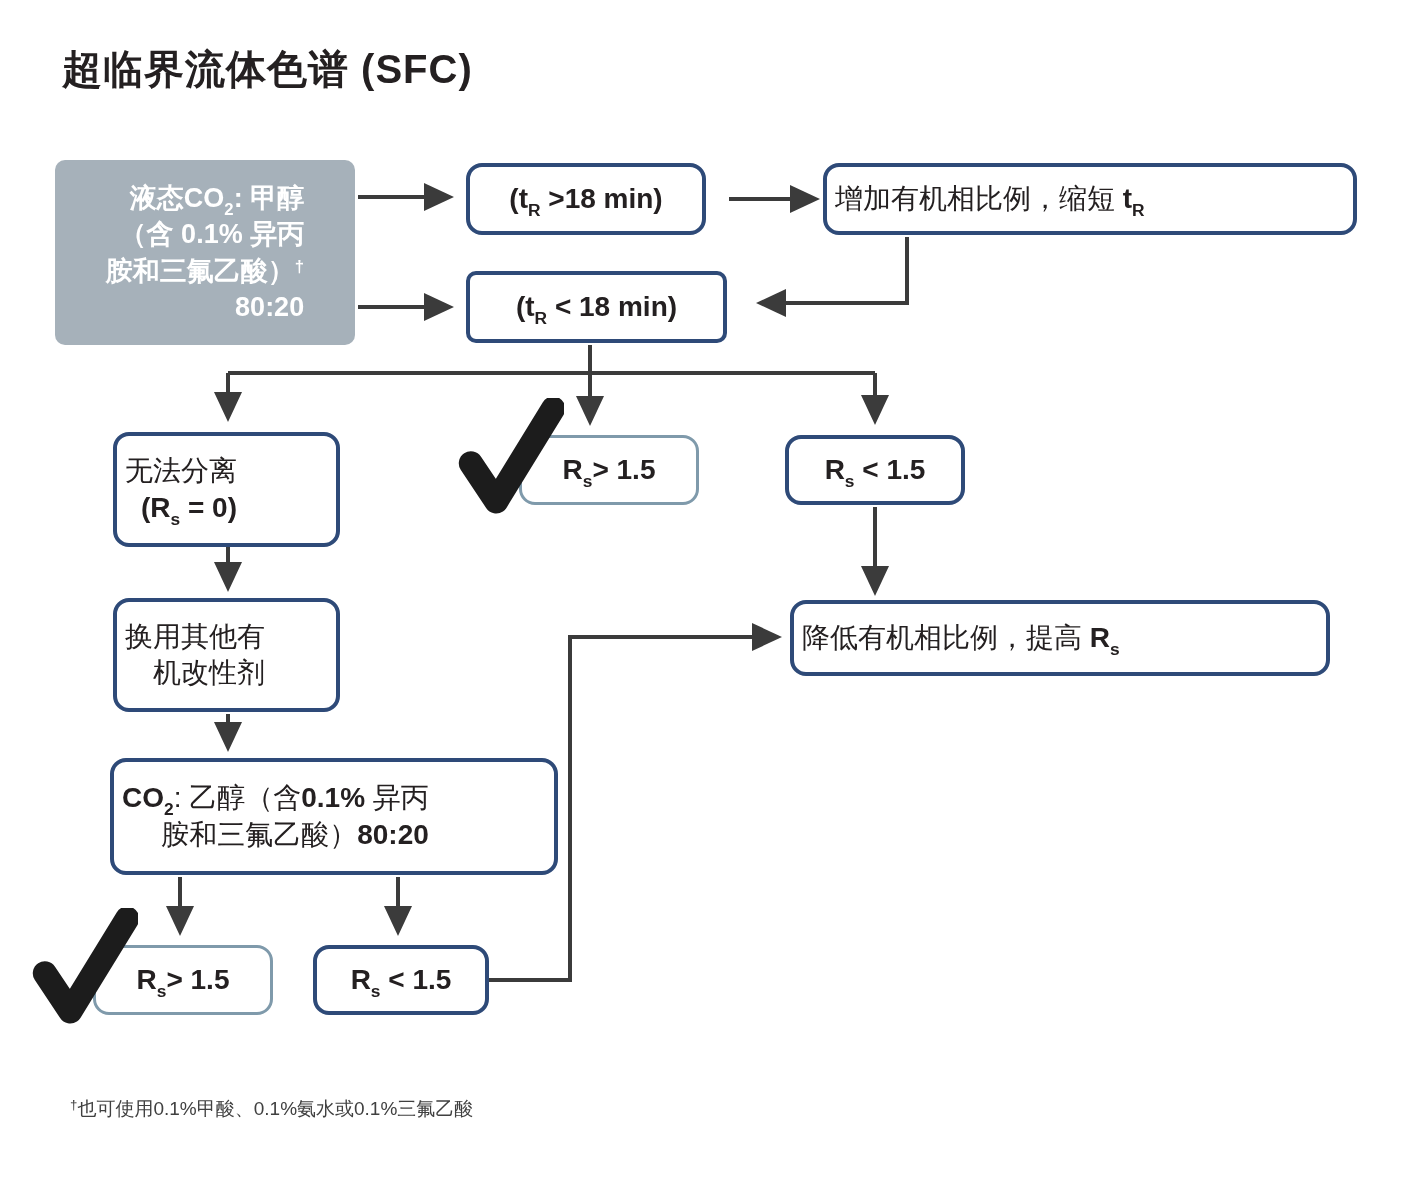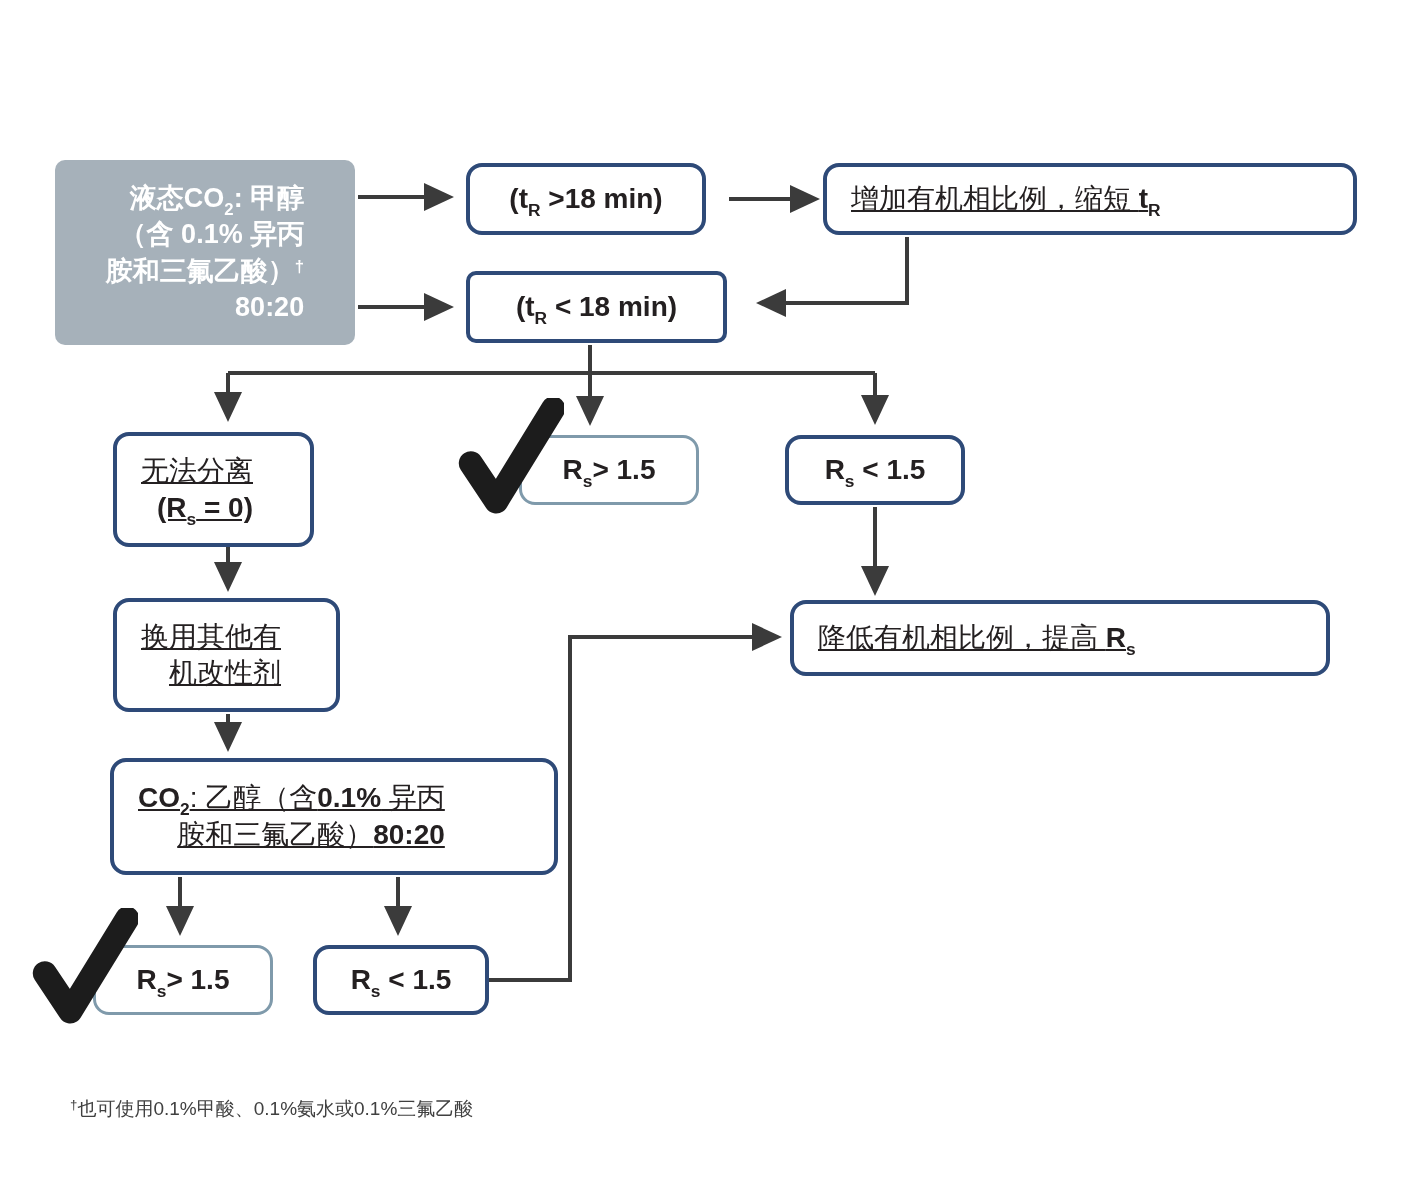--- a/index.html
+++ b/index.html
@@ -16,34 +16,35 @@
     border:4px solid #2e4a78;border-radius:16px;
     display:flex;align-items:center;justify-content:center;
     font-size:28px;line-height:1.3;color:#242021;
   }
   .box.steel{border-color:#7f9aab;border-width:3px;}
   .box.graybox{
     background:#a6b1ba;border:none;border-radius:10px;color:#ffffff;
     font-weight:bold;text-align:center;font-size:27px;line-height:1.35;
   }
   .box .inner{display:block;text-align:right;}
-  .left-align{justify-content:flex-start;padding-left:24px;padding-right:14px;text-align:left;text-decoration:underline;}
+  .left-align{justify-content:flex-start;padding-left:8px;padding-right:14px;text-align:left;}
   .bold{font-weight:bold;}
   sub.s{font-size:0.62em;font-weight:bold;vertical-align:-0.45em;line-height:0;}
   sup.d{font-size:0.62em;vertical-align:0.5em;line-height:0;}
   .check{position:absolute;z-index:5;}
   .arrows{position:absolute;left:0;top:0;width:1405px;height:1184px;pointer-events:none;}
   .footnote{position:absolute;left:70px;top:1096px;font-size:19px;color:#404040;}
   .footnote sup{font-size:0.7em;vertical-align:0.45em;}
 </style>
 </head>
 <body>
 
 <div class="canvas">
 
+  <div class="title">超临界流体色谱 (SFC)</div>
 
   <svg class="arrows" width="1405" height="1184" viewBox="0 0 1405 1184">
     <defs>
       <marker id="ah" markerWidth="9" markerHeight="8" refX="6" refY="3.5" orient="auto">
         <path d="M0,0 L7.5,3.5 L0,7 z" fill="#3b3b3b"></path>
       </marker>
     </defs>
     <g stroke="#3b3b3b" stroke-width="4" fill="none">
       <path d="M358,197 H448" marker-end="url(#ah)"></path>
       <path d="M729,199 H814" marker-end="url(#ah)"></path>
@@ -82,21 +83,21 @@
       <span>增加有机相比例，缩短 </span><span class="bold">t</span><sub class="s">R</sub>
     </span>
   </div>
 
   <div class="box" style="left:466px;top:271px;width:261px;height:72px;border-radius:10px;">
     <span class="inner bold">
       <span>(t</span><sub class="s">R</sub><span> &lt; 18 min)</span>
     </span>
   </div>
 
-  <div class="box left-align" style="left:113px;top:432px;width:201px;height:115px;">
+  <div class="box left-align" style="left:113px;top:432px;width:227px;height:115px;">
     <span class="inner">
       <span>无法分离</span><br>
       <span class="bold">(R</span><sub class="s">s</sub><span class="bold"> = 0)</span>
     </span>
   </div>
 
   <div class="box steel" style="left:519px;top:435px;width:180px;height:70px;">
     <span class="inner bold">
       <span>R</span><sub class="s">s</sub><span>&gt; 1.5</span>
     </span>

